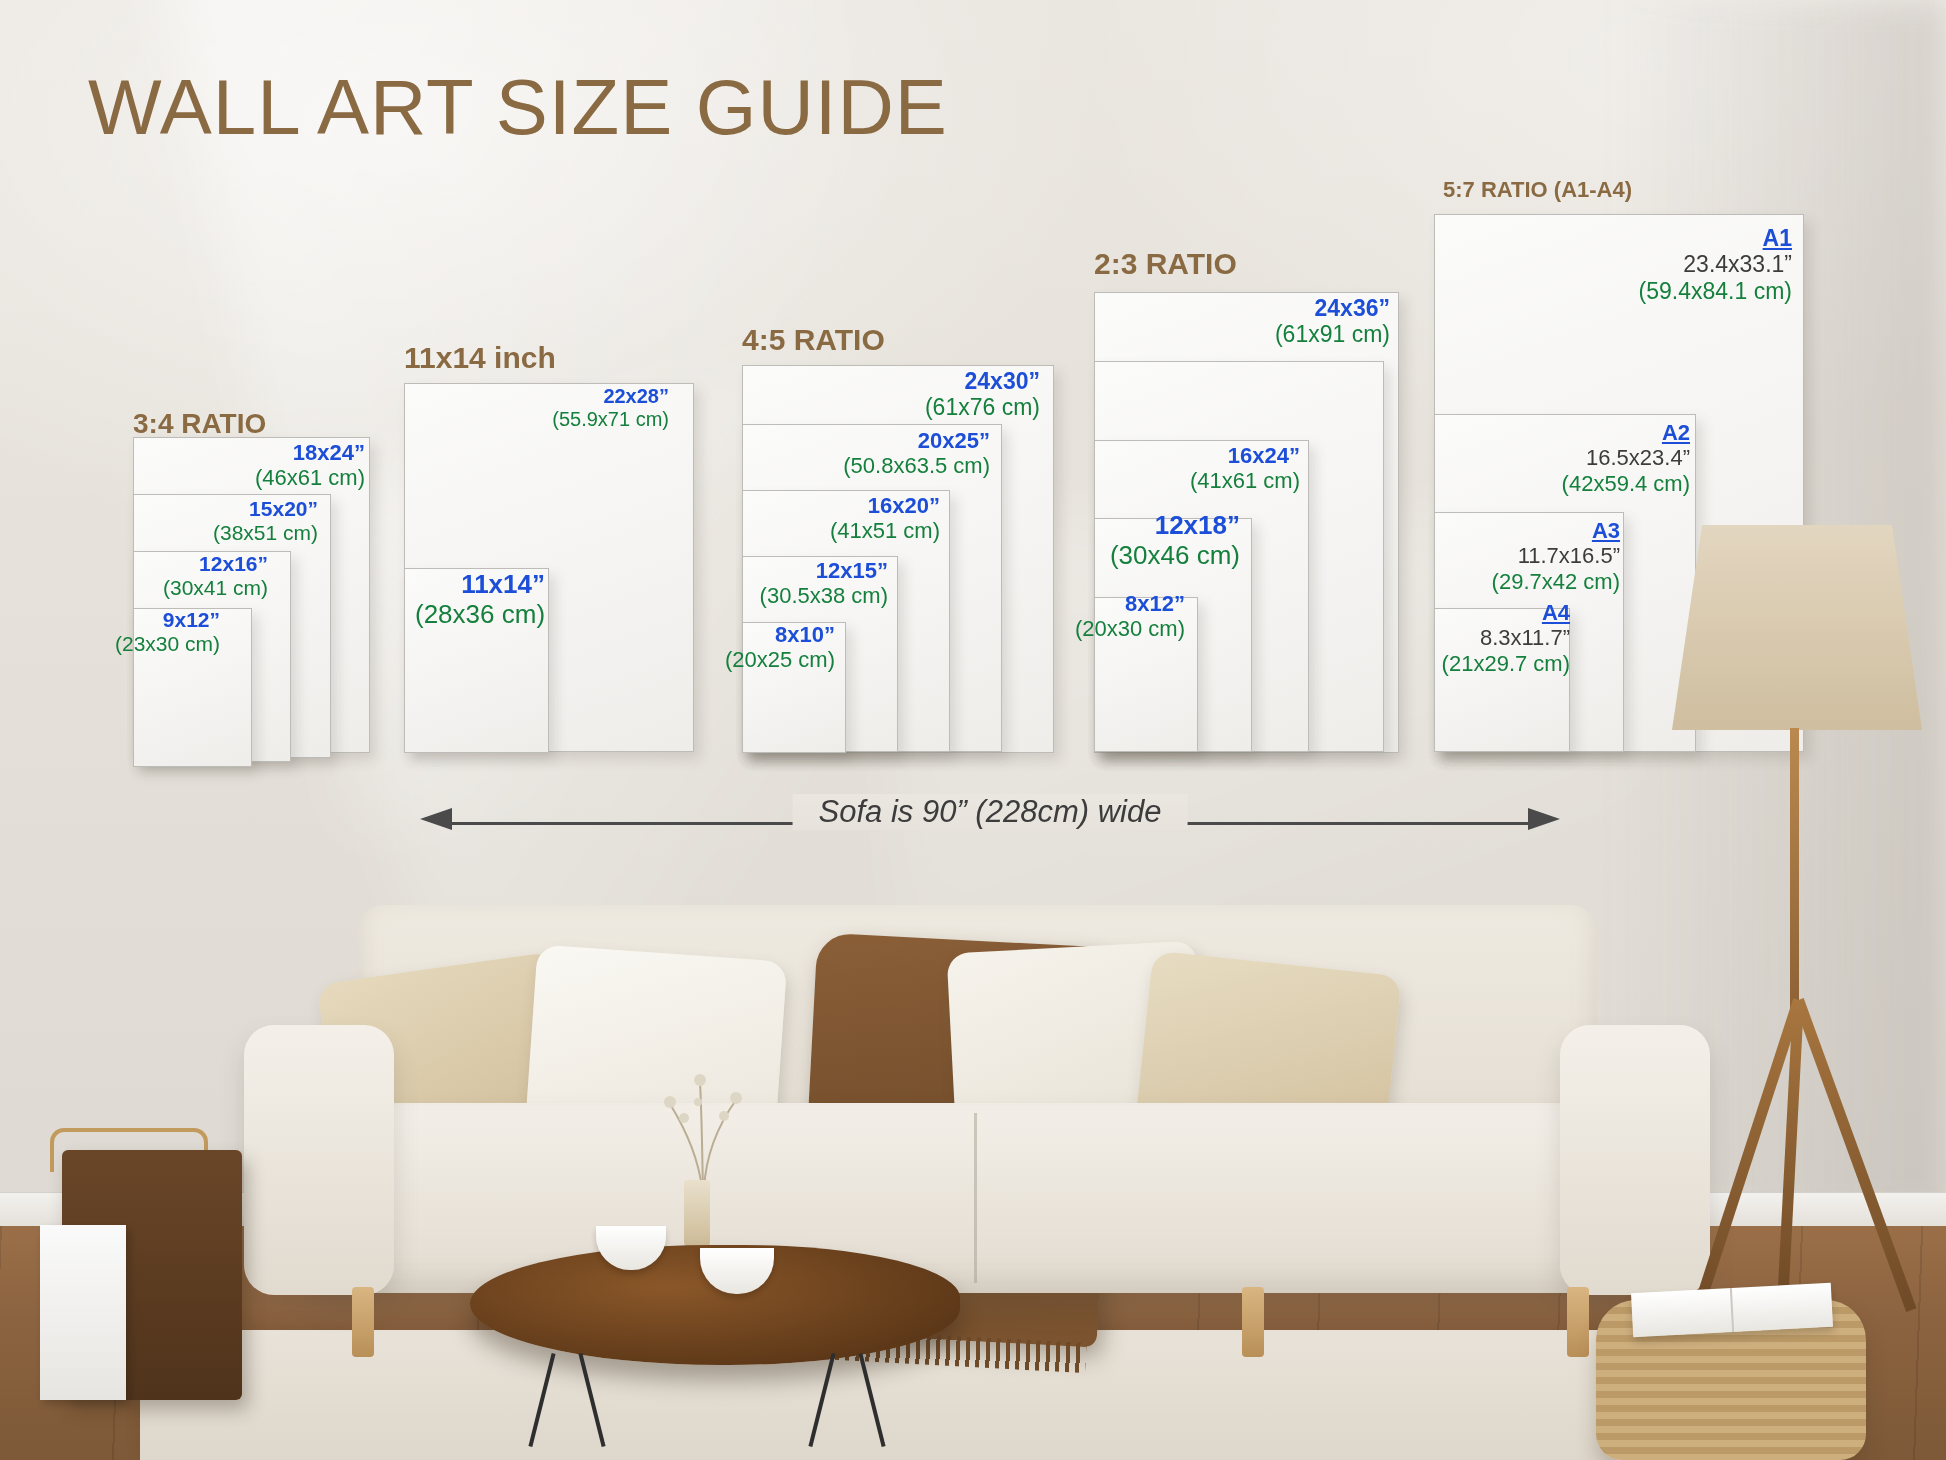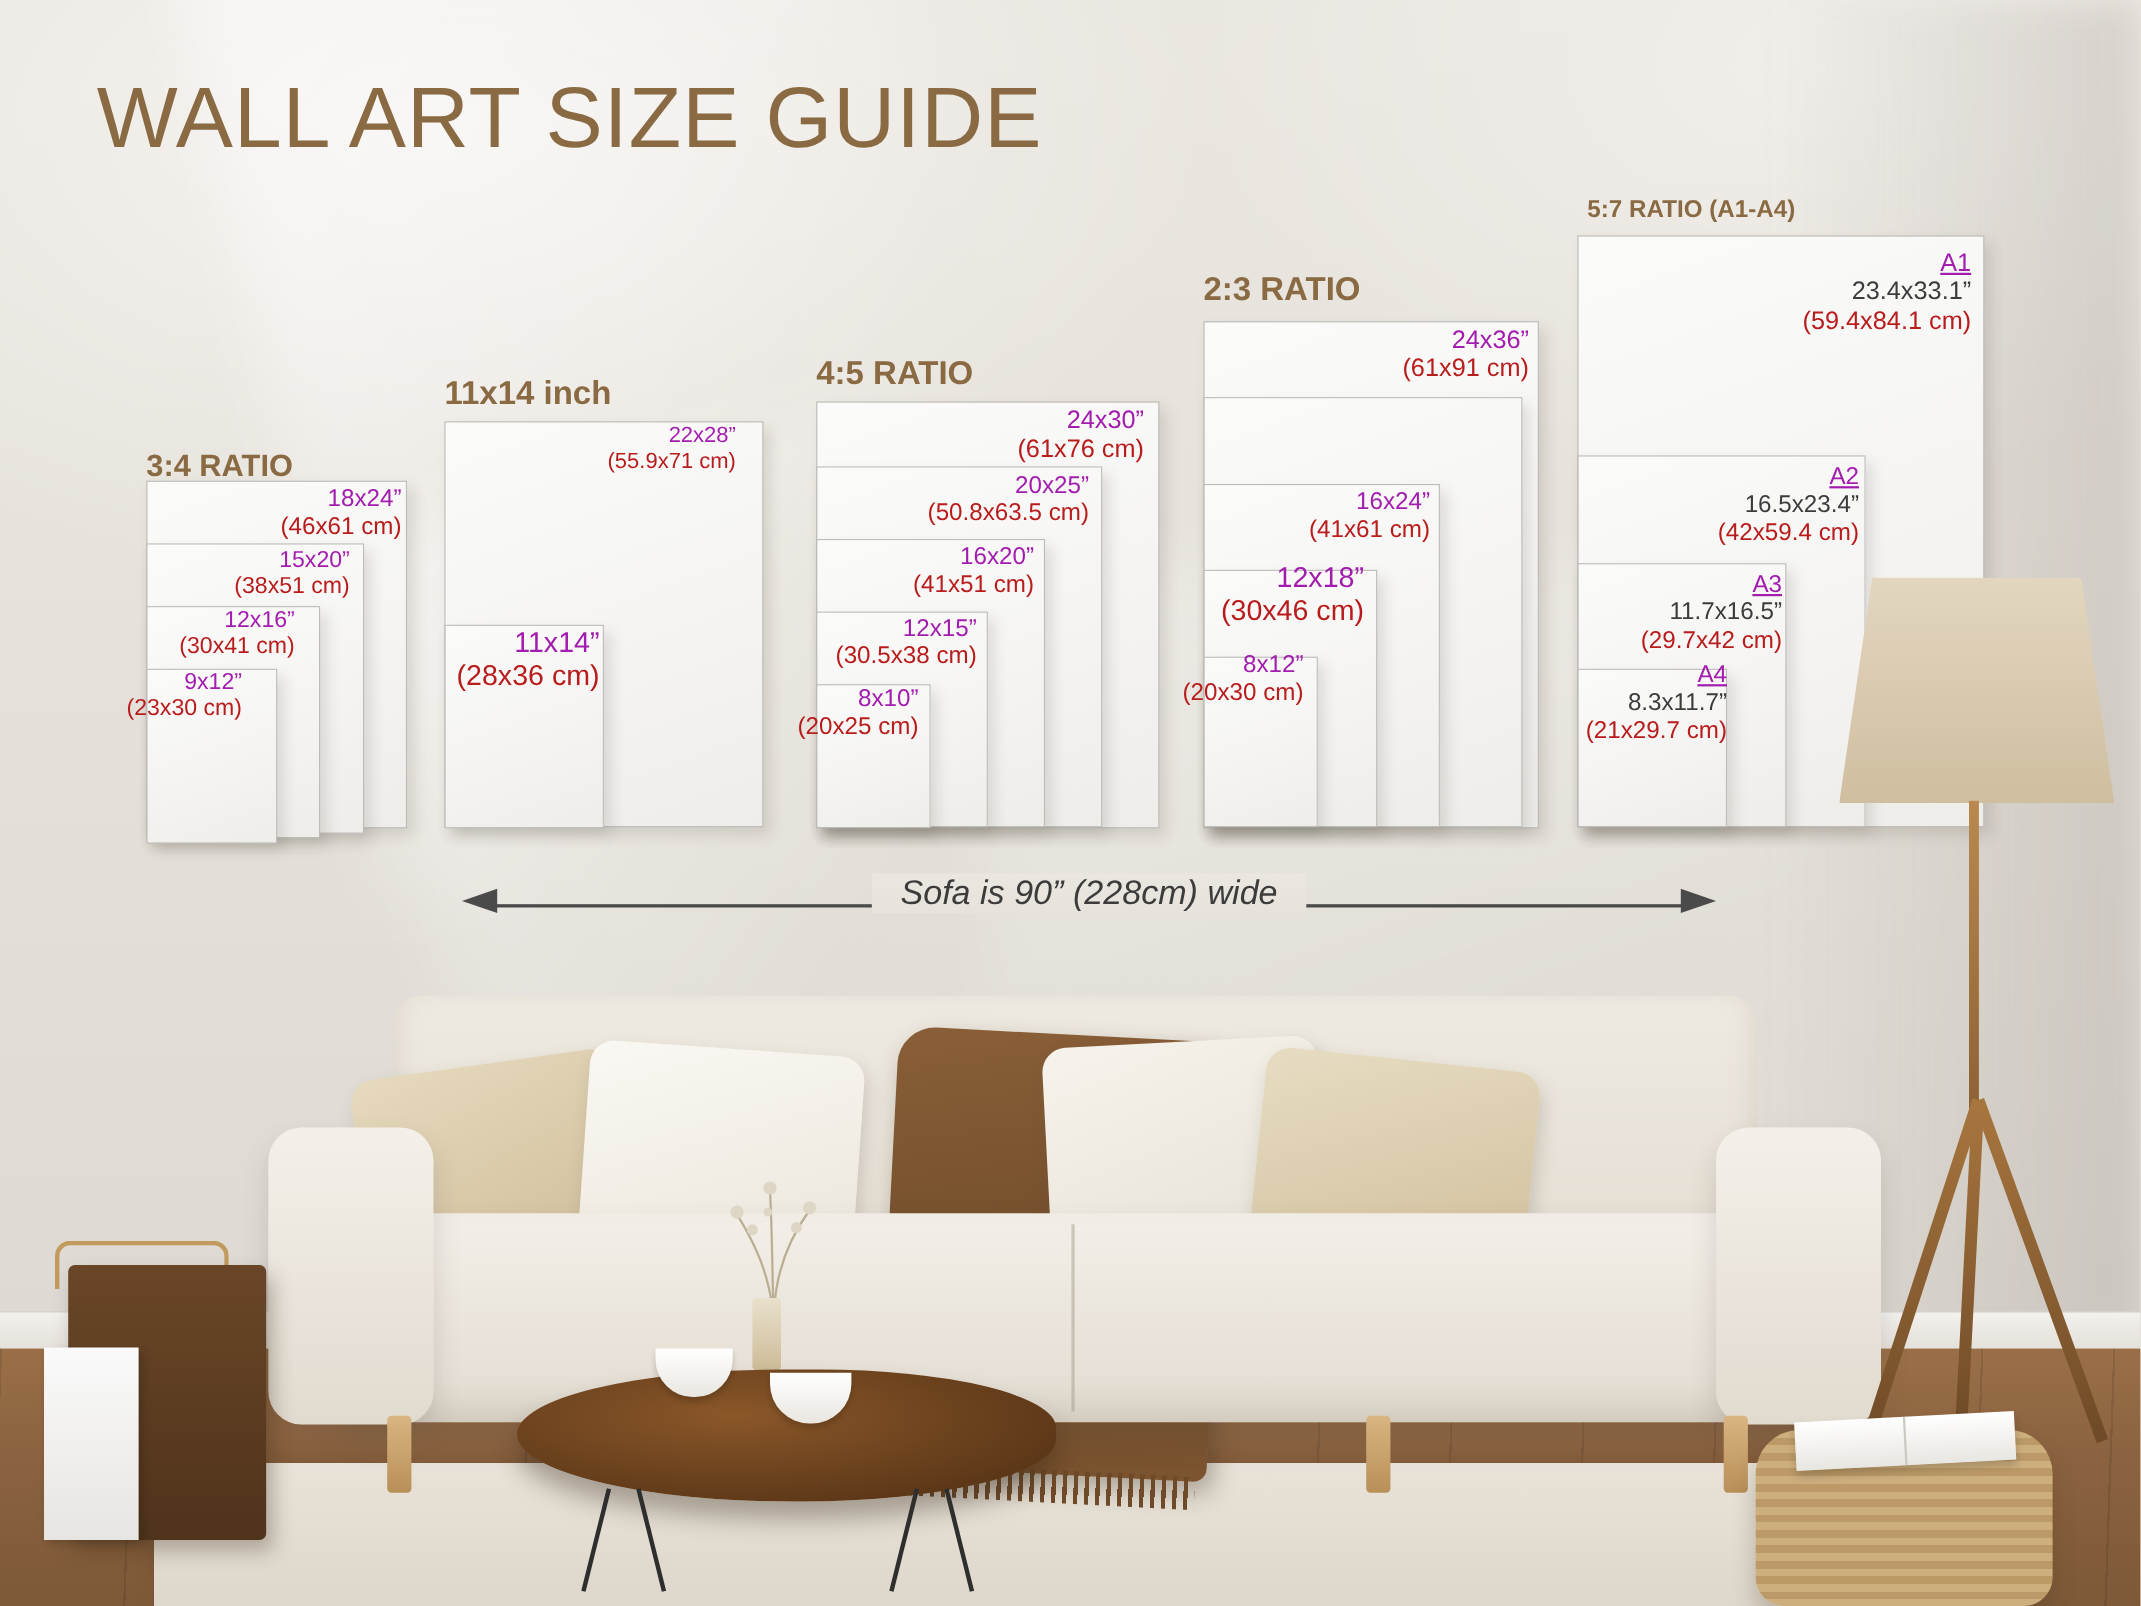--- a/index.html
+++ b/index.html
@@ -57,22 +57,22 @@
   .frame{
     position:absolute;
     background:linear-gradient(160deg,#fbfbfa 0%,#f4f3f1 60%,#eeedea 100%);
     border:1.5px solid #bdbcb8;
     box-shadow:6px 7px 12px rgba(90,80,70,.16);
     box-sizing:border-box;
   }
   .lab{
     position:absolute;text-align:right;white-space:nowrap;line-height:1.15;
   }
-  .lab .l1{color:#a21caf;font-weight:normal;}
-  .lab .l2{color:#b91c1c;}
+  .lab .l1{color:#1d4ed8;font-weight:bold;}
+  .lab .l2{color:#15803d;}
   .lab.u .l1{text-decoration:underline;}
 
   
   .arrow-wrap{position:absolute;left:420px;top:800px;width:1140px;height:46px;}
   .arrow-line{position:absolute;left:30px;right:30px;top:22px;height:3px;background:#4a4a4a;}
   .arrow-head{position:absolute;top:8px;width:0;height:0;border-top:11px solid transparent;border-bottom:11px solid transparent;}
   .arrow-head.left{left:0;border-right:32px solid #4a4a4a;}
   .arrow-head.right{right:0;border-left:32px solid #4a4a4a;}
   .arrow-text{
     position:absolute;left:50%;top:-6px;transform:translateX(-50%);

